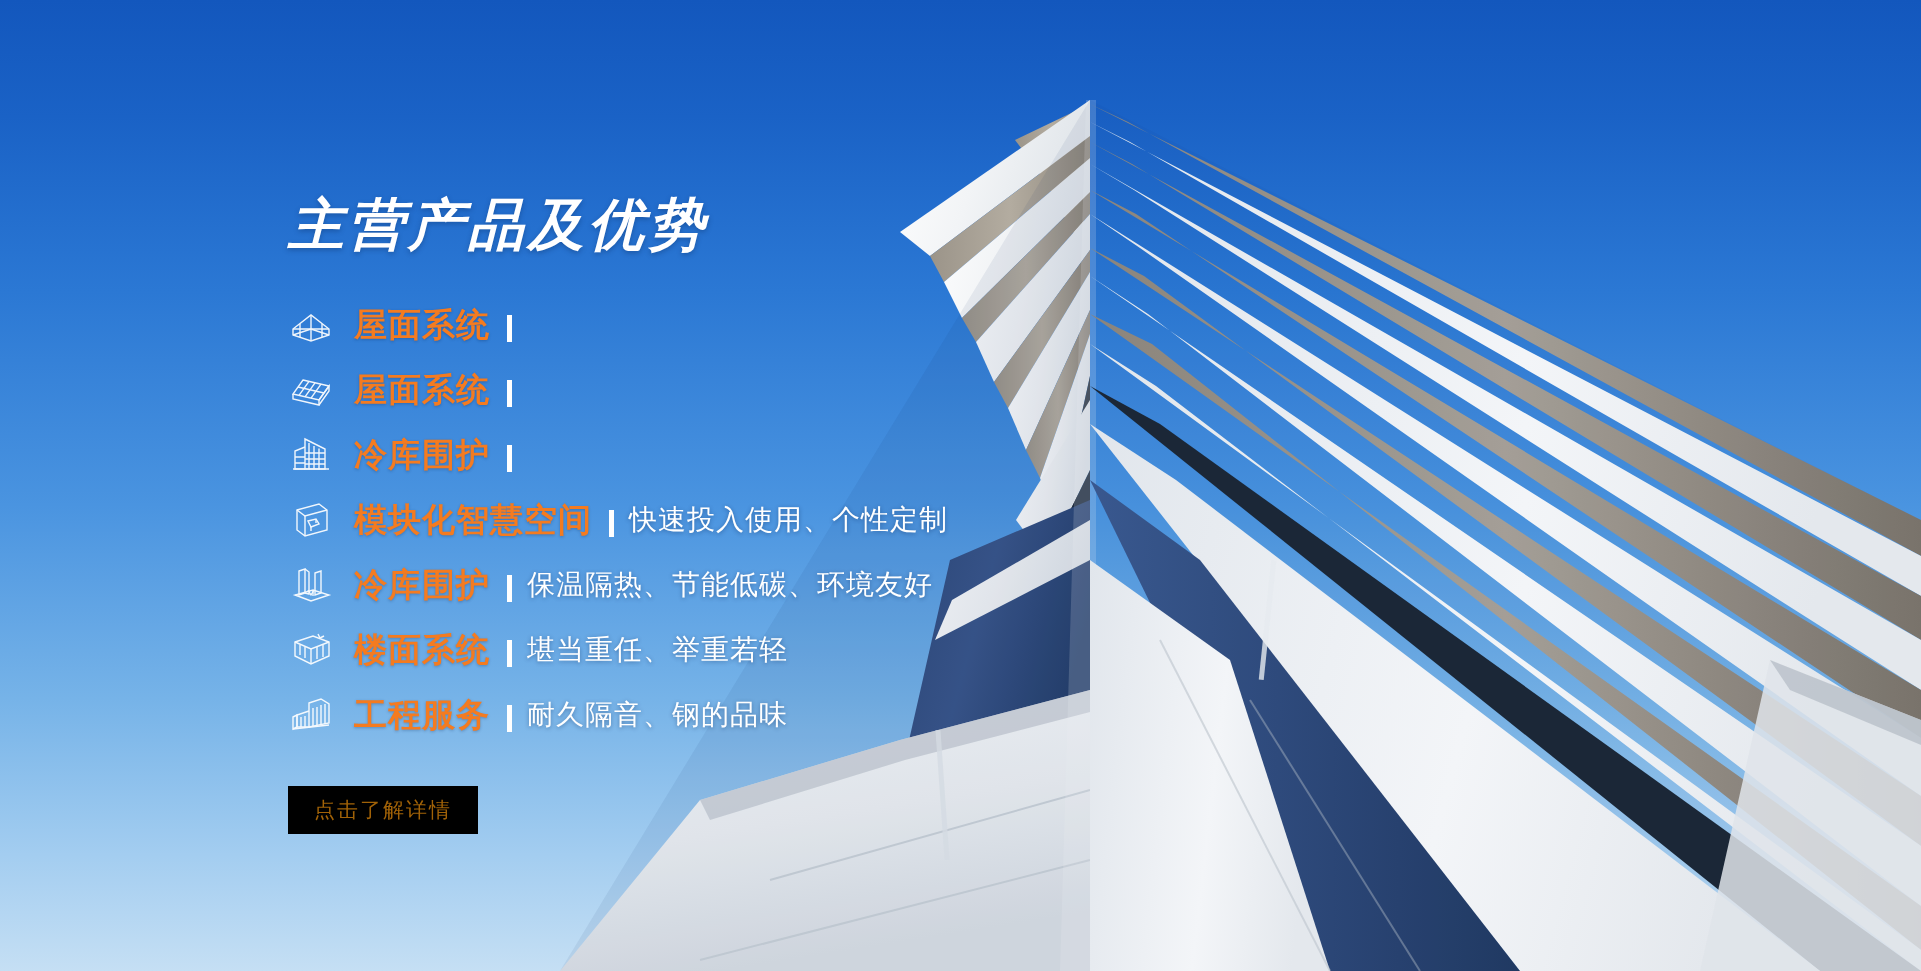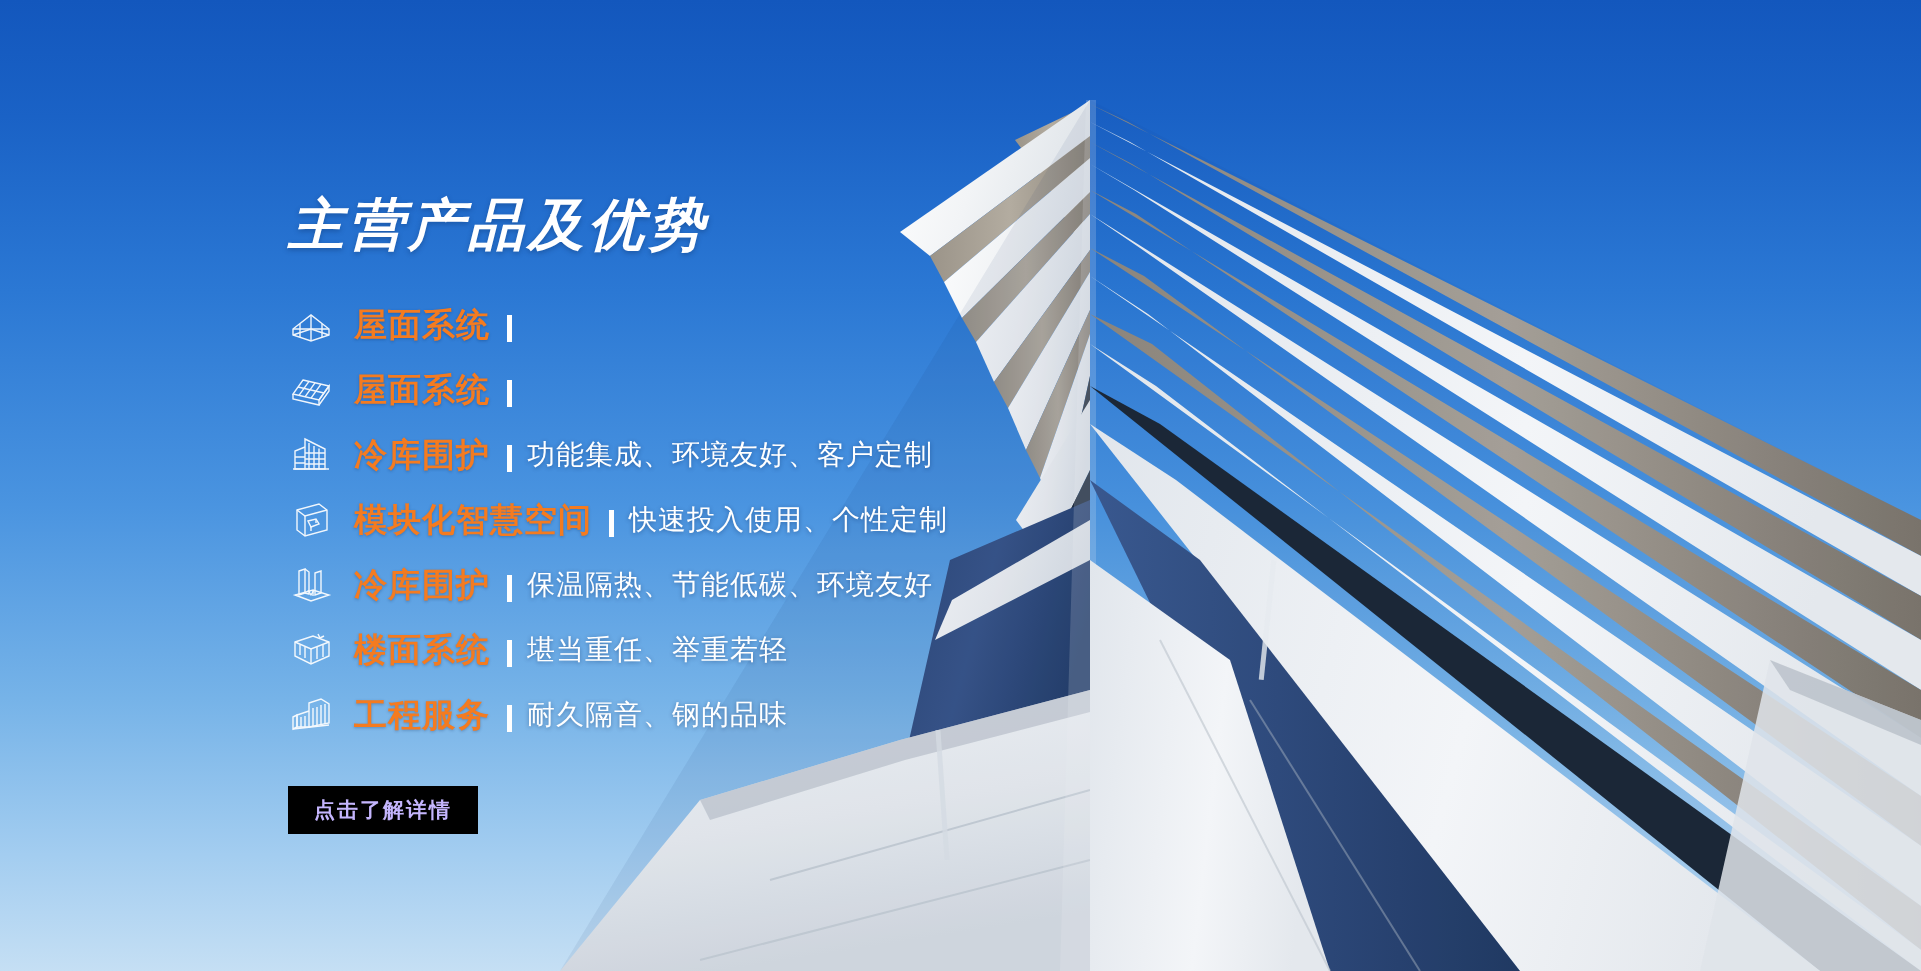--- a/index.html
+++ b/index.html
@@ -99,29 +99,28 @@
     text-shadow: 0 1px 4px rgba(10,40,90,.45);
     font-family: "DejaVu Sans", "Liberation Sans", sans-serif;
   }
 
   #cta {
     margin-top: 38px;
     display: inline-flex;
     align-items: center;
     justify-content: center;
     background: #000000;
-    color: #c4b5fd;
+    color: #a16207;
     width: 190px;
     height: 48px;
     font-size: 21px;
     letter-spacing: 2px;
     cursor: pointer;
     border: none;
     font-family: "DejaVu Sans", "Liberation Sans", sans-serif;
-    font-weight: bold;
   }
 </style>
 </head>
 <body>
 
 <div id="banner">
 
   <div id="photo">
     <svg class="bldg-svg" width="1921" height="971" viewBox="0 0 1921 971">
       <defs>
@@ -284,21 +283,20 @@
             <path d="M16 6 L36 16 L36 36 L16 36 Z"></path>
             <path d="M16 14 L6 18 L6 36 L16 36"></path>
             <path d="M20 10 L20 36 M25 13 L25 36 M30 15.5 L30 36"></path>
             <path d="M16 20 L36 20 M16 26 L36 26 M16 31 L36 31"></path>
             <path d="M6 24 L16 24 M6 30 L16 30"></path>
             <path d="M4 36 L40 36"></path>
           </svg>
         </span>
         <span class="cat">冷库围护</span>
         <span class="bar"></span>
-        <span class="desc">功能集成、环境友好、客户定制</span>
       </div>
 
       <div class="row">
         <span class="ico">
           <svg width="44" height="44" viewBox="0 0 44 44" fill="none" stroke="#ffffff" stroke-width="1.4">
             <path d="M8 12 L30 6 L38 12 L38 32 L16 38 L8 32 Z"></path>
             <path d="M8 12 L16 18 L38 12"></path>
             <path d="M16 18 L16 38"></path>
             <path d="M19 23 L27 21 L30 26 L22 29 Z"></path>
             <path d="M22 29 L22 33 M27 21 L27 25"></path>

